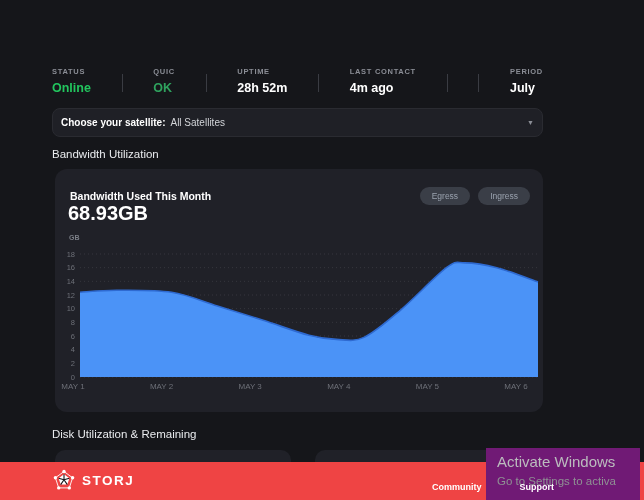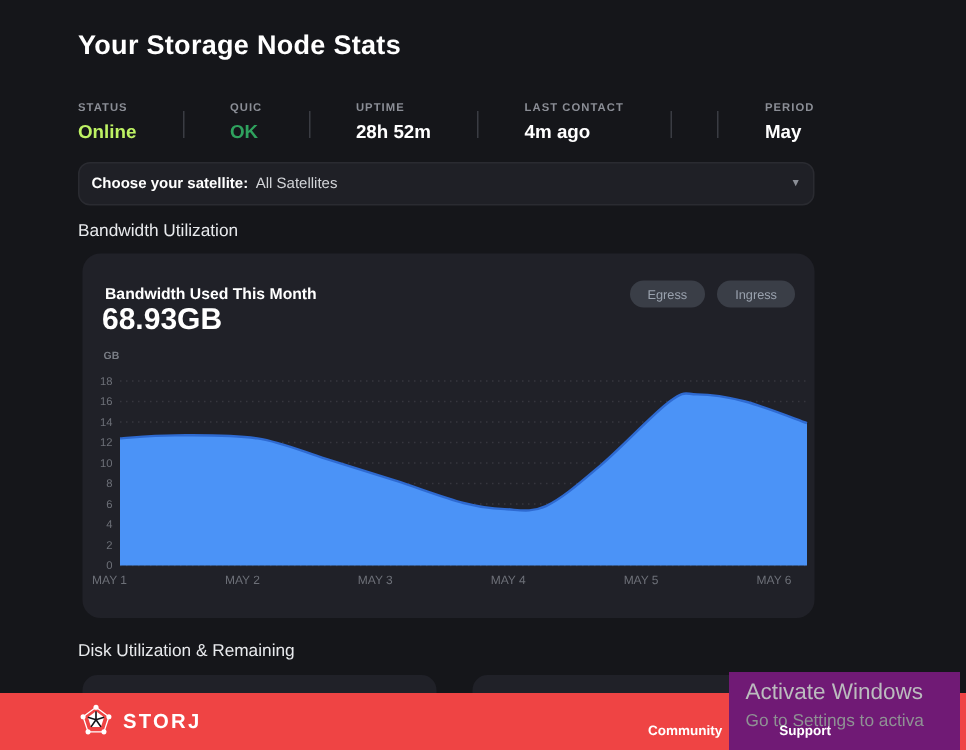--- a/index.html
+++ b/index.html
@@ -51,47 +51,46 @@
   
   .watermark{position:absolute;left:486px;top:448px;width:154px;height:52px;background:#701a75;z-index:5;overflow:hidden;}
   .wm-line1{margin:5px 0 0 11px;font-size:15px;color:#bbbcbe;white-space:nowrap;}
   .wm-line2{margin:5px 0 0 11px;font-size:11.5px;color:#8f9194;white-space:nowrap;}
 </style>
 </head>
 <body>
 
 <div id="app">
 
-  <div class="page-title">Your Storage Node Stats</div>
 
   <div class="status-bar">
       <div class="status-item">
         <div class="status-label">STATUS</div>
-        <div class="status-value" style="color: #bef264;">Online</div>
+        <div class="status-value" style="color: #22c55e;">Online</div>
       </div>
       <div class="status-sep"></div>
       <div class="status-item">
         <div class="status-label">QUIC</div>
         <div class="status-value" style="color: rgb(47, 162, 94);">OK</div>
       </div>
       <div class="status-sep"></div>
       <div class="status-item">
         <div class="status-label">UPTIME</div>
         <div class="status-value">28h 52m</div>
       </div>
       <div class="status-sep"></div>
       <div class="status-item">
         <div class="status-label">LAST CONTACT</div>
         <div class="status-value">4m ago</div>
       </div>
       <div class="status-sep"></div>
       <div class="status-sep"></div>
       <div class="status-item">
         <div class="status-label">PERIOD</div>
-        <div class="status-value">May</div>
+        <div class="status-value">July</div>
       </div>
     </div>
 
   <div class="satellite-bar">
     <span class="satellite-label">Choose your satellite:</span>
     <span class="satellite-value">All Satellites</span>
     <span class="chevron">▼</span>
   </div>
 
   <div class="section-heading" id="bw-heading">Bandwidth Utilization</div>

